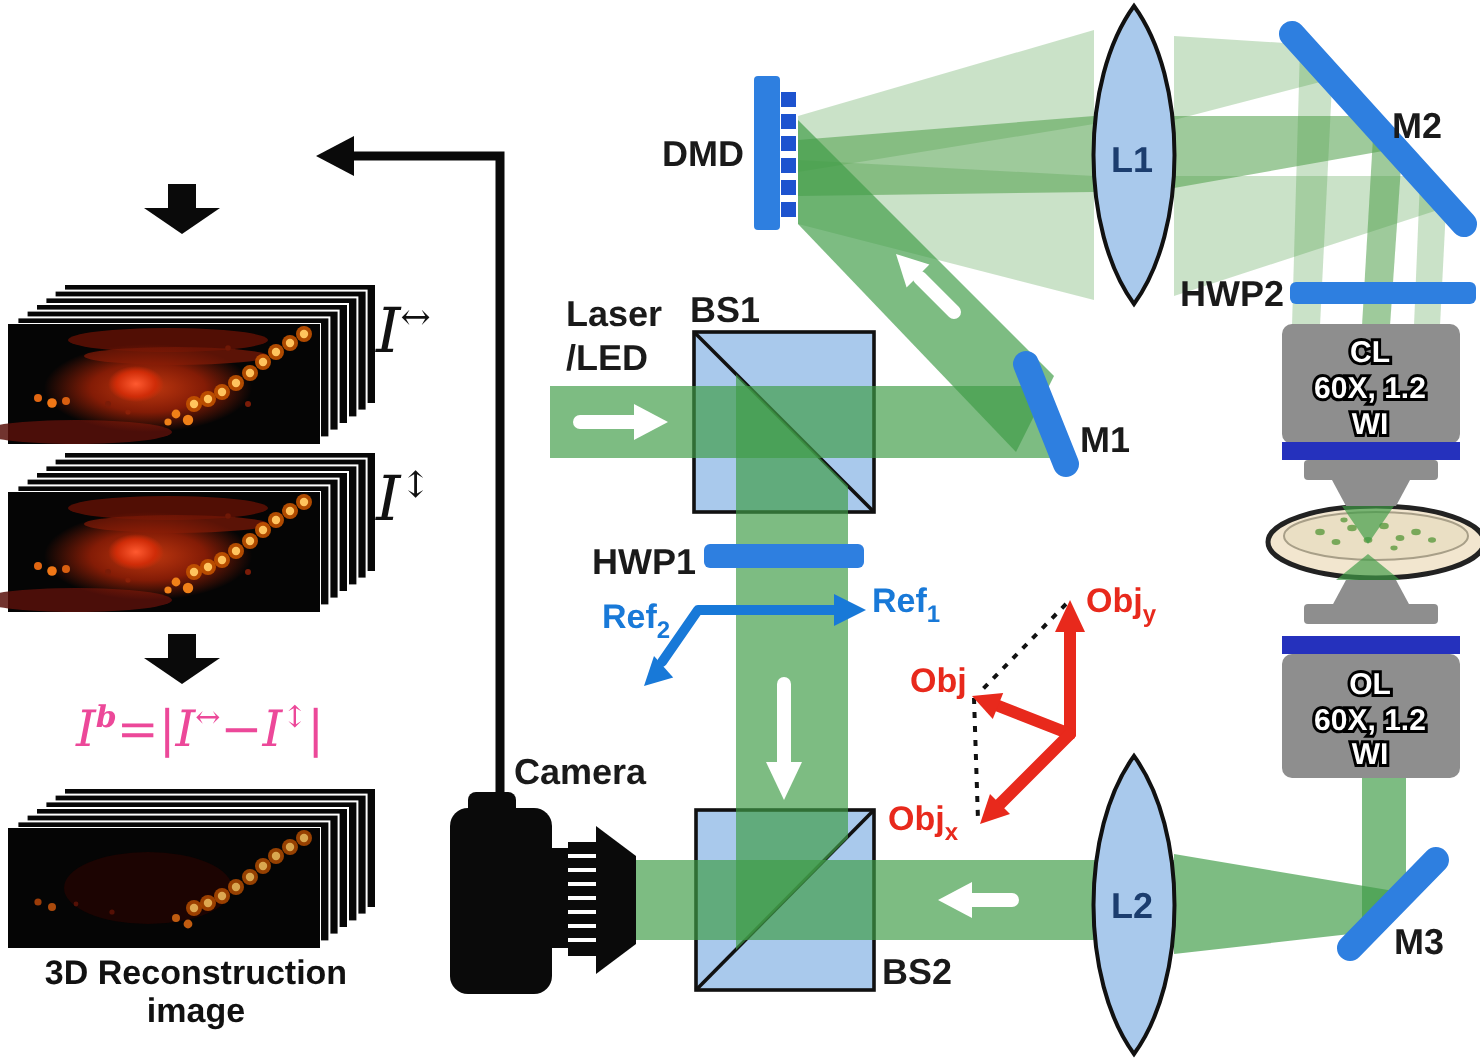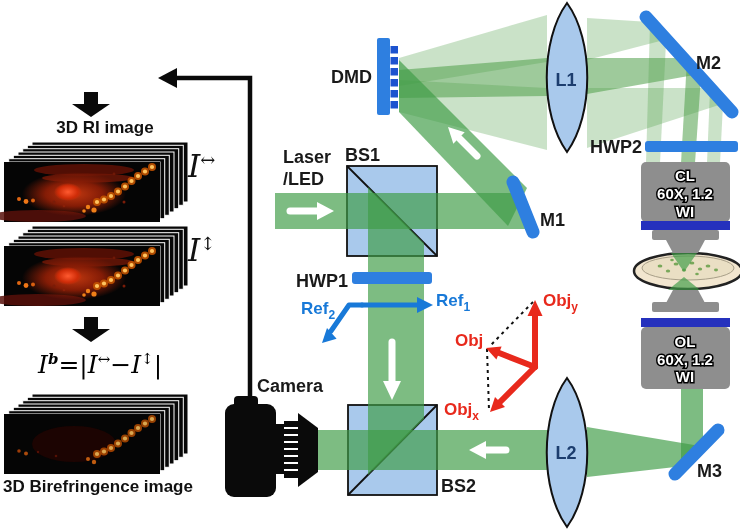--- a/index.html
+++ b/index.html
@@ -3,21 +3,21 @@
 <meta charset="utf-8">
 <style>
   html,body{margin:0;padding:0;background:#fff;}
   .stage{position:relative;width:740px;height:532px;background:#fff;overflow:hidden;
          font-family:"Liberation Sans",sans-serif;}
   .stage svg.main{position:absolute;left:0;top:0;}
   .cap{position:absolute;font-weight:600;font-size:17px;color:#111;line-height:1.1;}
   .ilabel{position:absolute;font-family:"DejaVu Serif",serif;font-style:italic;
           font-size:31px;color:#111;}
   .ilabel sup{font-style:normal;font-size:18px;vertical-align:super;line-height:0;}
-  .formula{position:absolute;font-family:"DejaVu Serif",serif;font-size:25px;color:#000000;}
+  .formula{position:absolute;font-family:"DejaVu Serif",serif;font-size:25px;color:#ec4899;}
   .formula .it{font-style:italic;}
   .formula sup{font-size:15px;line-height:0;}
   .formula sup.it{font-style:italic;font-weight:700;}
   
   .slabel{font-family:"Liberation Sans",sans-serif;font-size:18px;font-weight:600;fill:#1a1a1a;}
   .lenslabel{font-family:"Liberation Sans",sans-serif;font-size:18px;font-weight:600;fill:#1c3d6e;text-anchor:middle;}
   .objtext{font-family:"Liberation Sans",sans-serif;font-size:15px;font-weight:700;
            fill:#fff;stroke:#000;stroke-width:3px;paint-order:stroke;text-anchor:middle;}
   .reftext{font-family:"Liberation Sans",sans-serif;font-size:17px;font-weight:600;fill:var(--ref-blue);}
   .redtext{font-family:"Liberation Sans",sans-serif;font-size:17px;font-weight:600;fill:var(--red-accent);}
@@ -324,22 +324,21 @@
       <polygon class="redhead" points="486,348 501.6,346.5 496.4,359.5"></polygon>
       <line class="redv" x1="535" y1="367" x2="499" y2="403"></line>
       <polygon class="redhead" points="490,412 505,407 495,397"></polygon>
     </g>
     <text class="redtext" x="455" y="346">Obj</text>
     <text class="redtext" x="543" y="306"><tspan>Obj</tspan><tspan class="sub" dy="5">y</tspan></text>
     <text class="redtext" x="444" y="415"><tspan>Obj</tspan><tspan class="sub" dy="5">x</tspan></text>
   </svg>
 
 
-  <div class="cap" style="left:30px;top:119px;width:150px;text-align:center;">3D RI image</div>
 
   <div class="ilabel" style="left:188px;top:148px;"><span>I</span><sup>↔</sup></div>
 
   <div class="ilabel" style="left:188px;top:232px;"><span>I</span><sup>↕</sup></div>
 
   <div class="formula" style="left:38px;top:350px;"><span class="it">I</span><sup class="it">b</sup><span>=</span><span>|</span><span class="it">I</span><sup>↔</sup><span>−</span><span class="it">I</span><sup>↕</sup><span>|</span></div>
 
-  <div class="cap" style="left:0px;top:478px;width:196px;text-align:center;">3D Birefringence image</div>
+  <div class="cap" style="left:0px;top:478px;width:196px;text-align:center;">3D Reconstruction image</div>
 </div>
 
 </body></html>

